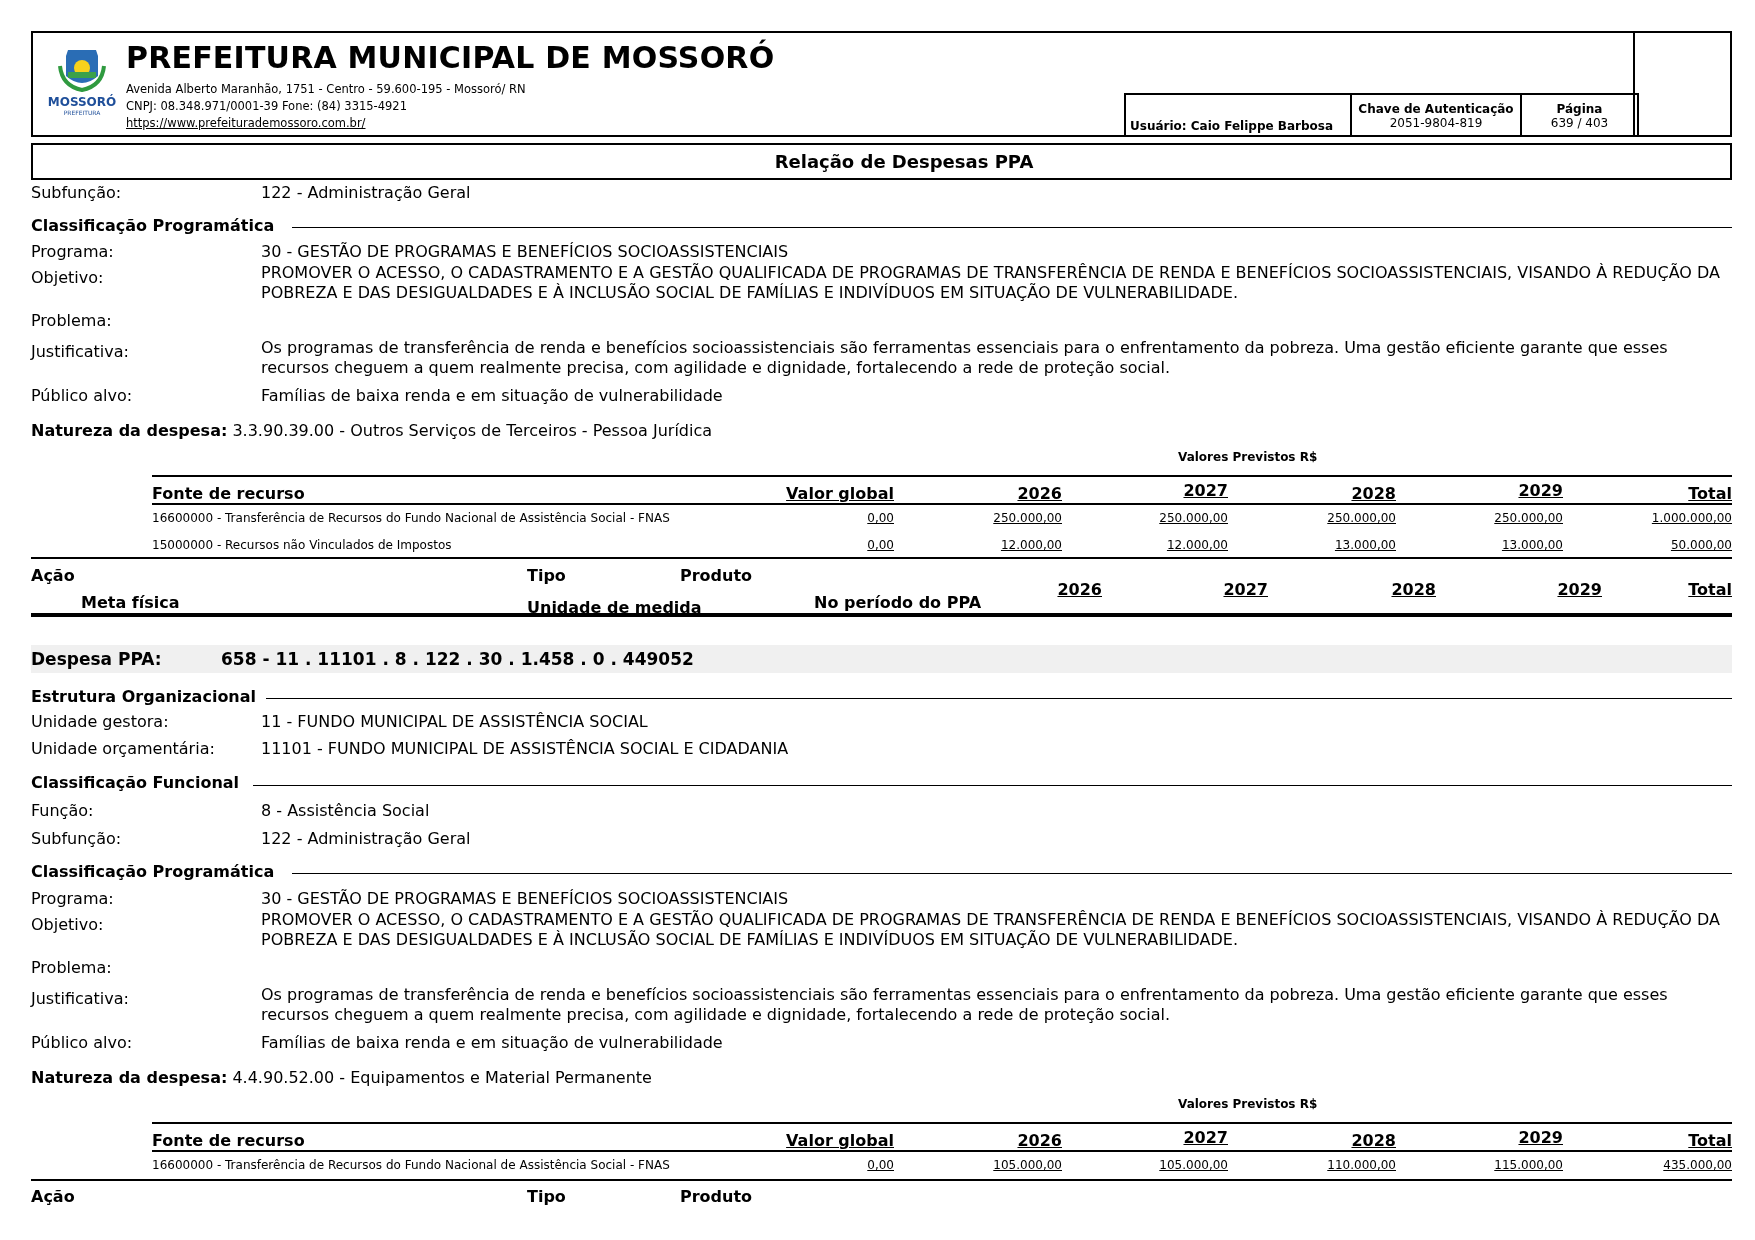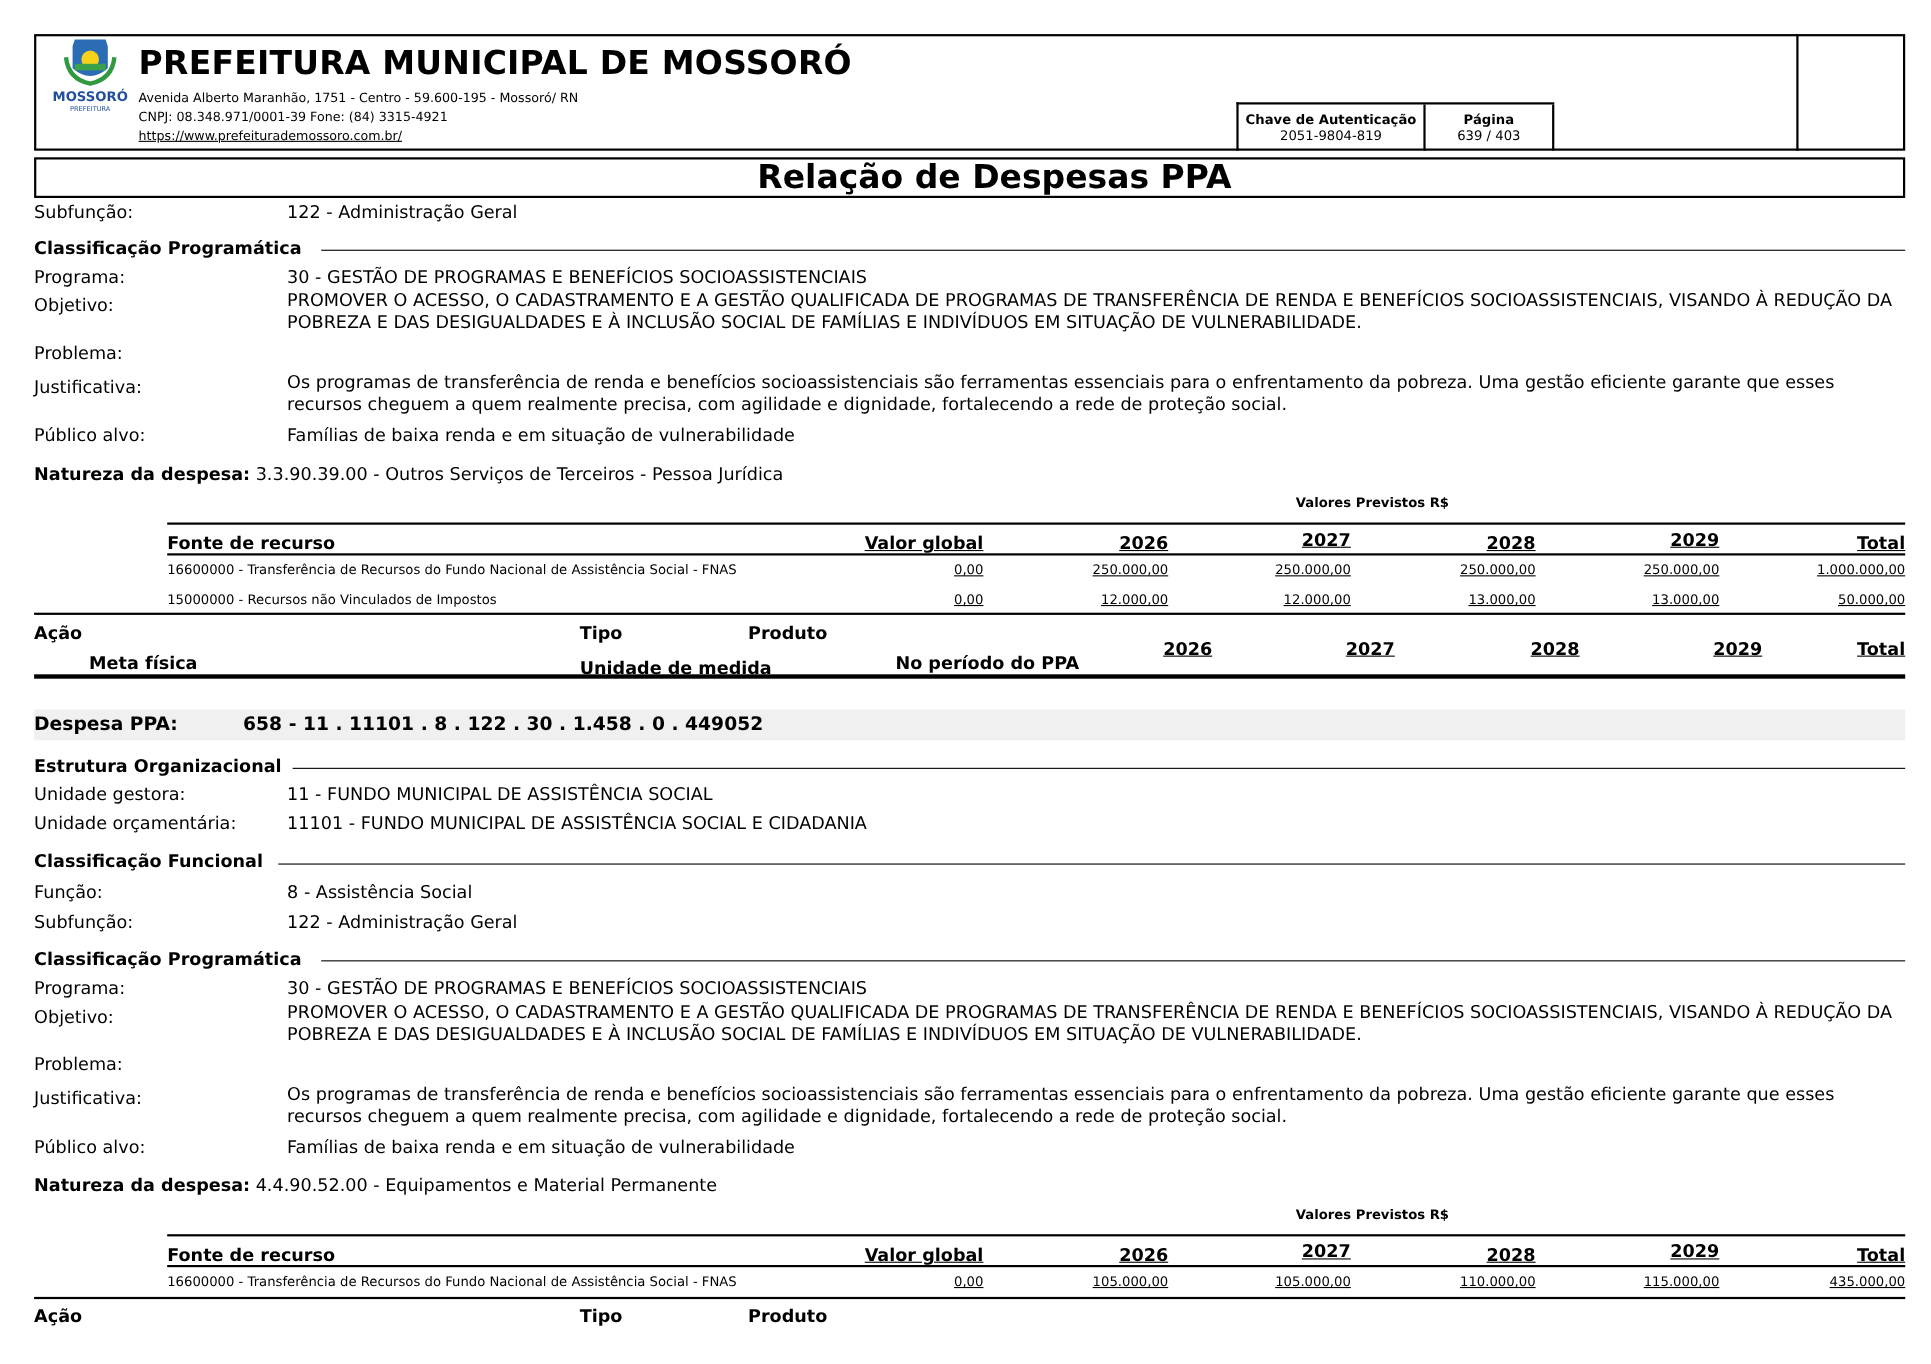--- a/index.html
+++ b/index.html
@@ -3,32 +3,32 @@
 <meta charset="utf-8">
 <style>
   * { box-sizing: border-box; margin: 0; padding: 0; }
   html, body { width: 1755px; height: 1240px; background: #ffffff; overflow: hidden; }
   body { font-family: "DejaVu Sans", sans-serif; color: #000; position: relative; font-size: 15px; }
   .abs { position: absolute; }
 
   
   .hdr { left: 31px; top: 31px; width: 1701px; height: 106px; border: 2px solid #000; }
   .hdr-right-box { left: 1633px; top: 31px; width: 99px; height: 106px; border-left: 2px solid #000; }
-  .logo { left: 44px; top: 32px; width: 76px; height: 72px; }
+  .logo { left: 44px; top: 46px; width: 76px; height: 72px; }
   .org-title { left: 126px; top: 40px; font-size: 30px; font-weight: bold; letter-spacing: 0.2px; }
   .org-line { left: 126px; font-size: 11.5px; }
   .org-link { text-decoration: underline; color: #000; }
   .meta-table { left: 1124px; top: 93px; height: 44px; display: flex; border-top: 2px solid #000; border-left: 2px solid #000; }
   .meta-cell { border-right: 2px solid #000; height: 42px; display: flex; flex-direction: column; justify-content: center; align-items: center; font-size: 12px; }
   .meta-user { width: 226px; align-items: flex-start; justify-content: flex-end; padding: 0 0 4px 4px; font-weight: bold; }
   .meta-key { width: 170px; }
   .meta-page { width: 117px; }
   .meta-cell .lbl { font-weight: bold; }
 
-  .report-title { left: 31px; top: 143px; width: 1701px; height: 37px; border: 2px solid #000; text-align: center; font-size: 30px; font-weight: bold; line-height: 33px; padding-left: 45px; }
+  .report-title { left: 31px; top: 143px; width: 1701px; height: 37px; border: 2px solid #000; text-align: center; font-size: 18px; font-weight: bold; line-height: 33px; padding-left: 45px; }
 
   
   .flabel { left: 31px; font-size: 16px; }
   .fvalue { left: 261px; font-size: 16px; width: 1470px; line-height: 20px; }
   .section { left: 31px; font-size: 16px; font-weight: bold; }
   .rule { height: 1px; background: #000; }
   .natureza { left: 31px; font-size: 16px; }
   .natureza b { font-weight: bold; }
 
   
@@ -59,20 +59,21 @@
     <text x="38" y="69" text-anchor="middle" font-family="DejaVu Sans, sans-serif" font-size="6" fill="#1f4f9a">PREFEITURA</text>
   </svg>
 </div>
 
 <div class="abs org-title">PREFEITURA MUNICIPAL DE MOSSORÓ</div>
 <div class="abs org-line" style="top:82px;">Avenida Alberto Maranhão, 1751 - Centro - 59.600-195 - Mossoró/ RN</div>
 <div class="abs org-line" style="top:99px;">CNPJ: 08.348.971/0001-39 Fone: (84) 3315-4921</div>
 <a class="abs org-line org-link" style="top:116px;">https://www.prefeiturademossoro.com.br/</a>
 
 <div class="abs meta-table">
+  <div class="meta-cell meta-user">Usuário: Caio Felippe Barbosa</div>
   <div class="meta-cell meta-key">
     <span class="lbl">Chave de Autenticação</span>
     <span>2051-9804-819</span>
   </div>
   <div class="meta-cell meta-page">
     <span class="lbl">Página</span>
     <span>639 / 403</span>
   </div>
 </div>
 

